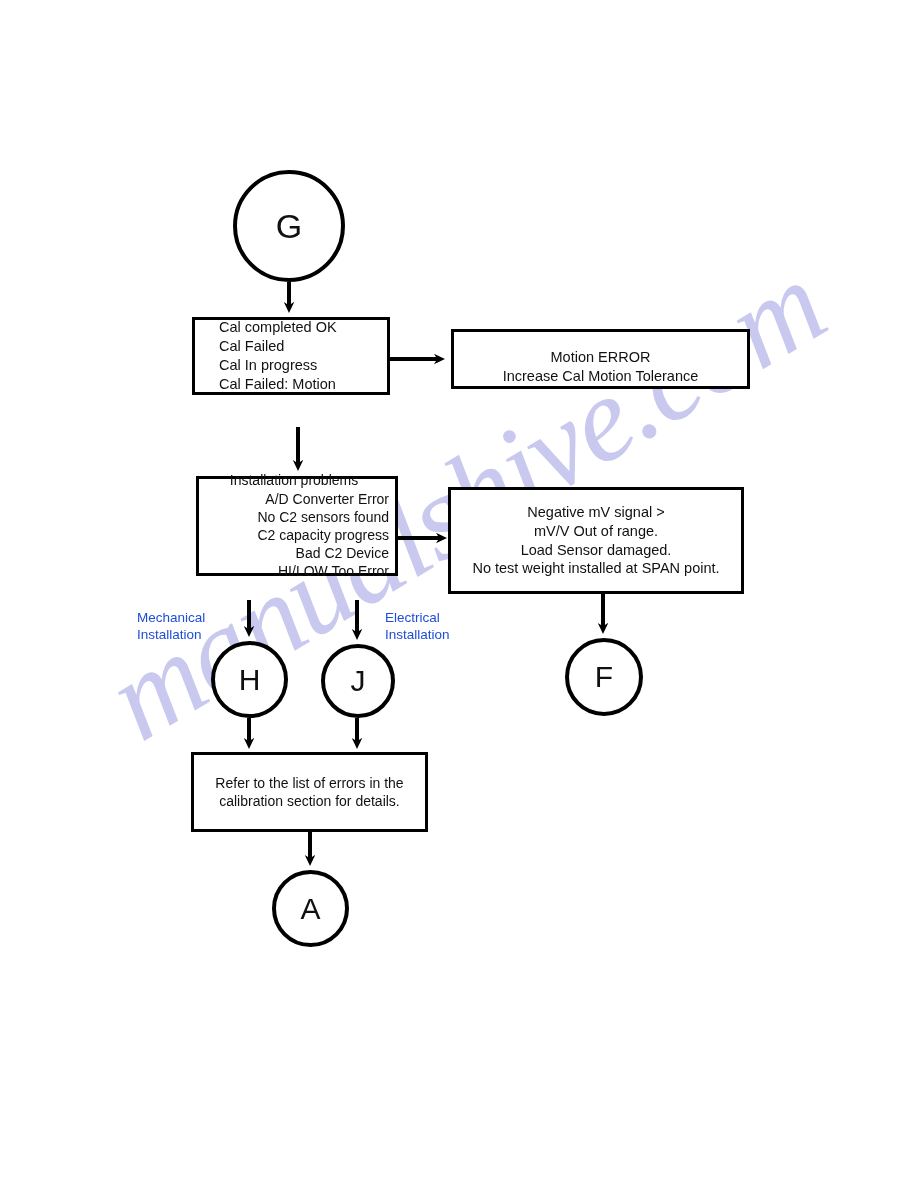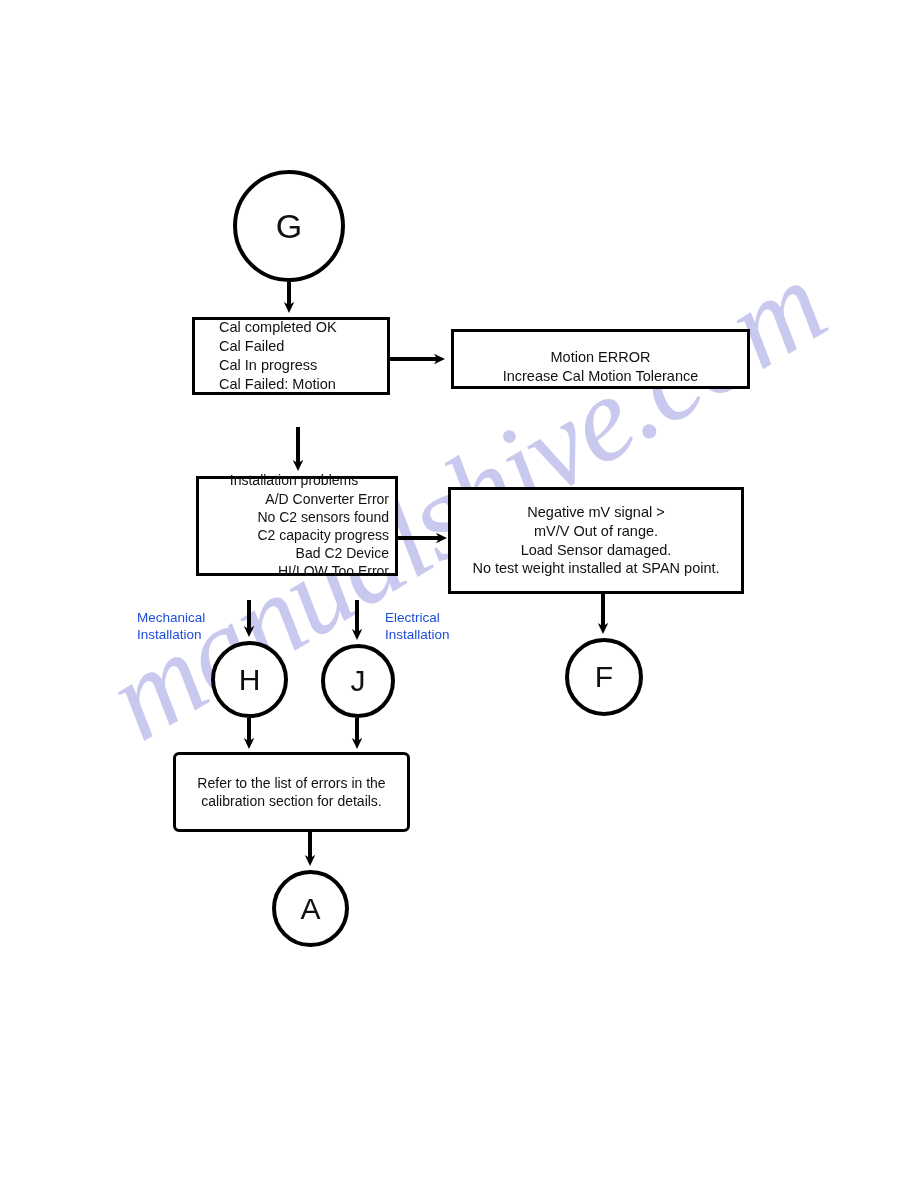--- a/index.html
+++ b/index.html
@@ -107,21 +107,21 @@
 
   
   #node-g        { left: 233px; top: 170px;  width: 112px; height: 112px; }
   #node-cal      { left: 192px; top: 317px;  width: 198px; height: 78px; }
   #node-motion   { left: 451px; top: 329px;  width: 299px; height: 60px;  }
   #node-install  { left: 196px; top: 476px;  width: 202px; height: 100px; }
   #node-negative { left: 448px; top: 487px;  width: 296px; height: 107px; }
   #node-h        { left: 211px; top: 641px;  width: 77px;  height: 77px;  }
   #node-j        { left: 321px; top: 644px;  width: 74px;  height: 74px;  }
   #node-f        { left: 565px; top: 638px;  width: 78px;  height: 78px;  }
-  #node-refer    { left: 173px; top: 752px;  width: 237px; height: 80px; border-radius: 6px;  }
+  #node-refer    { left: 191px; top: 752px;  width: 237px; height: 80px;  }
   #node-a        { left: 272px; top: 870px;  width: 77px;  height: 77px;  }
 
   #label-mech { left: 137px; top: 610px; text-align: left; }
   #label-elec { left: 385px; top: 610px; text-align: left; }
 
   
   #node-cal .lines      { padding-left: 24px; font-size: 14.5px; }
   #node-motion .lines   { text-align: center;  font-size: 14.5px; margin-top: 16px; }
   #node-install .lines  { font-size: 14px; text-align: right; padding-right: 6px; }
   #node-install .line-head { text-align: center; padding-right: 0; }

